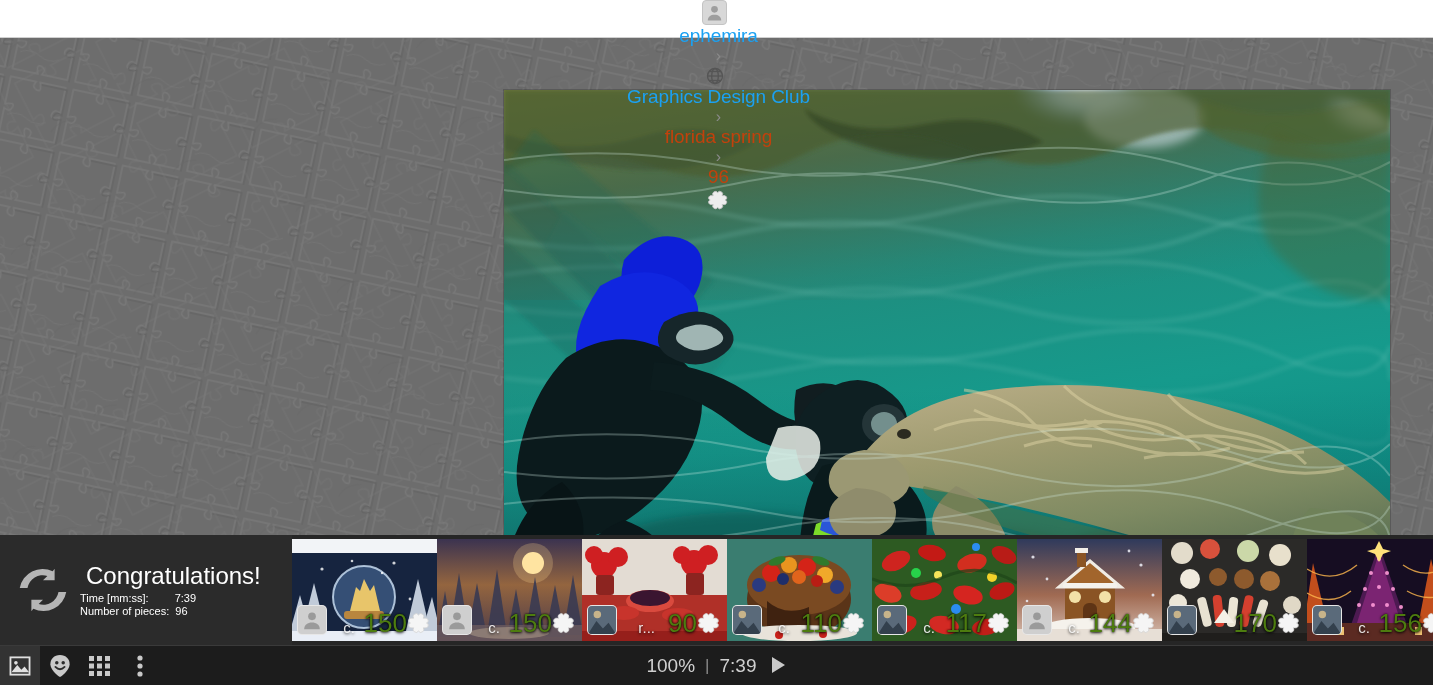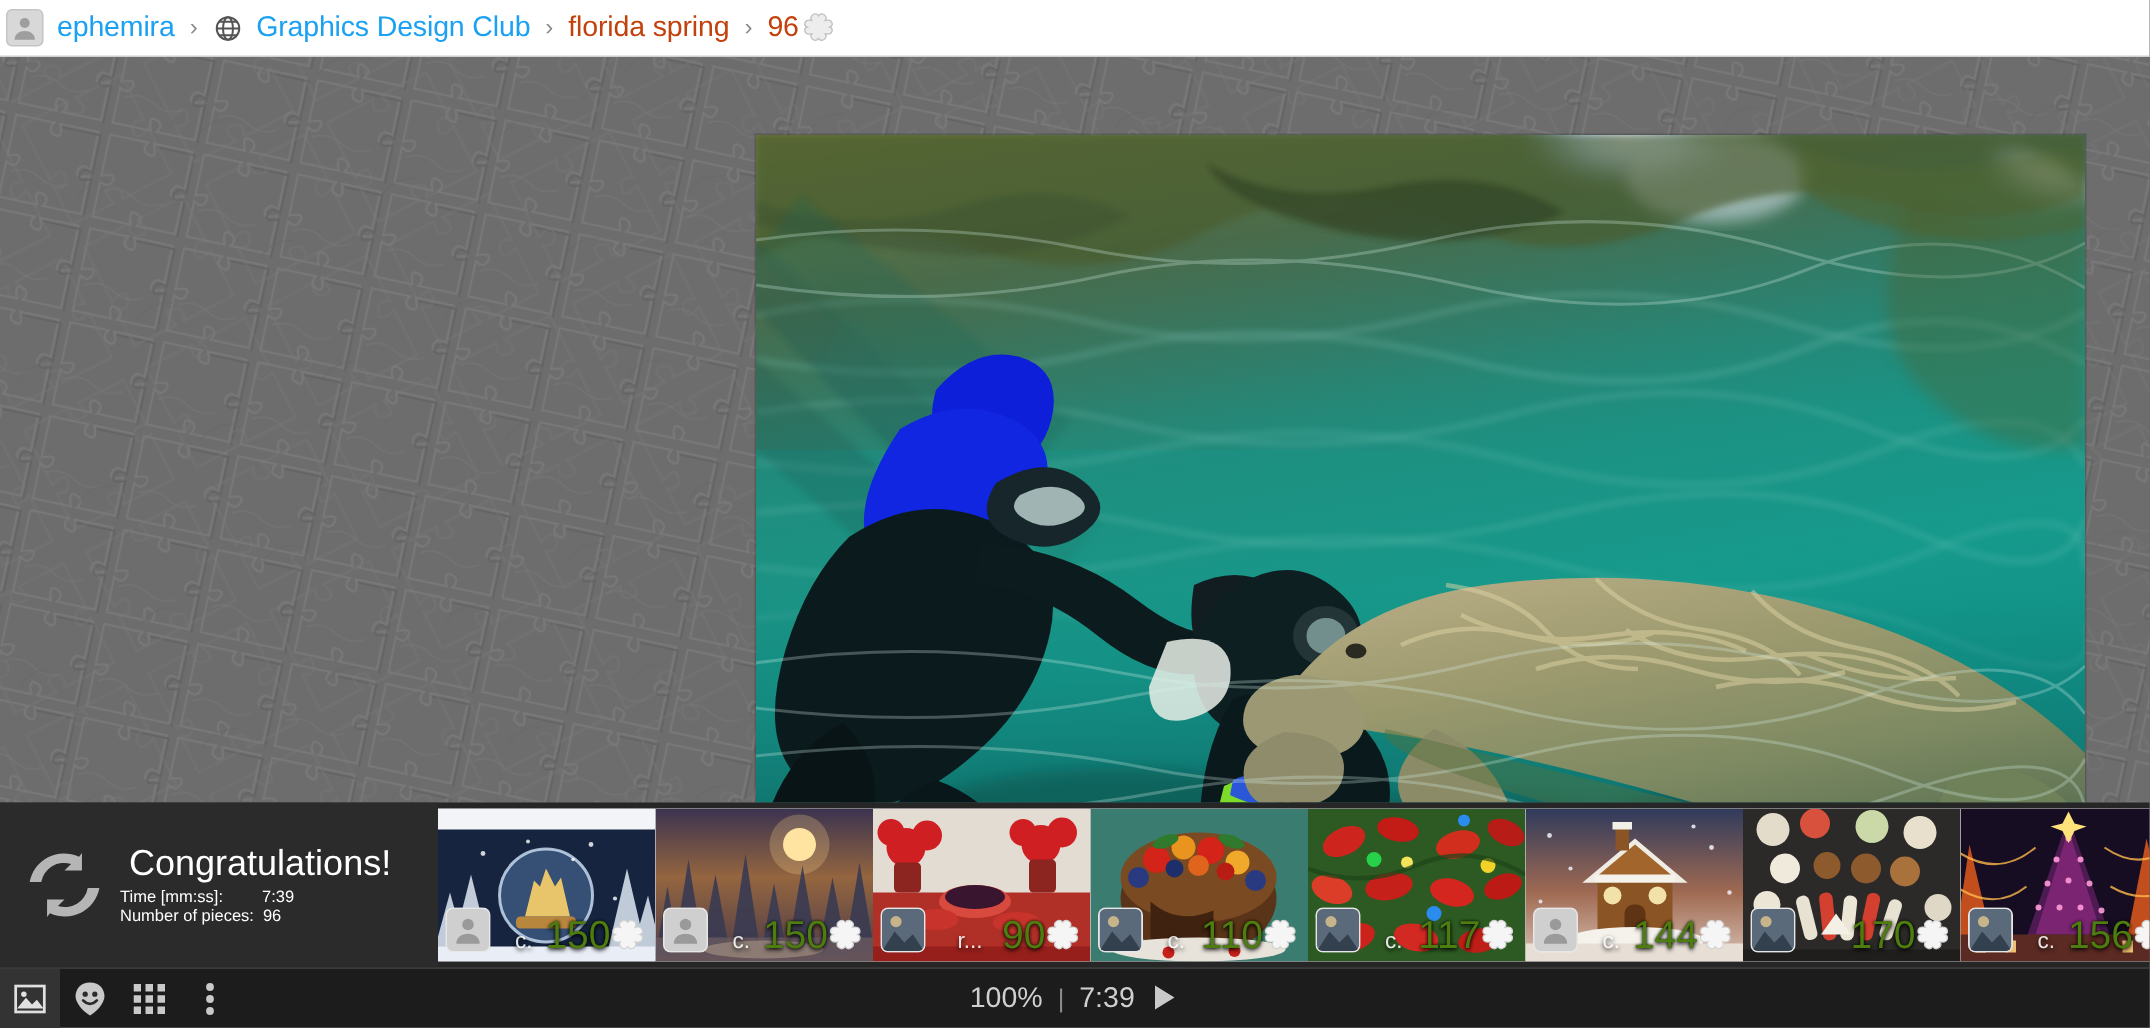--- a/index.html
+++ b/index.html
@@ -13,20 +13,21 @@
   
   #breadcrumb-bar {
     position: absolute; top: 0; left: 0;
     width: 1433px; height: 38px;
     background: #ffffff;
     border-bottom: 1px solid #d0d0d0;
     display: flex; align-items: center;
     padding-left: 4px;
     gap: 0px;
     z-index: 40;
+    flex-direction: column;
   }
   .crumb-text {
     font-size: 19px;
     color: #c2410c;
     white-space: nowrap;
     letter-spacing: -0.1px;
   }
   .crumb-link { color: #1ba1f2; cursor: pointer; }
   .crumb-sep {
     font-size: 16px; color: #8a8a8a;
@@ -154,21 +155,21 @@
   }
   .sb-btn {
     width: 40px; height: 40px;
     display: flex; align-items: center; justify-content: center;
     cursor: pointer;
   }
   .sb-btn.active { background: #333333; }
   #status-center {
     position: absolute; left: 0; right: 0; top: 0; height: 40px;
     display: flex; align-items: center; justify-content: center;
-    gap: 10px; pointer-events: none;
+    gap: 10px; pointer-events: none; text-align: right;
   }
   .sb-text {
     color: #cfcfcf; font-size: 19px; pointer-events: auto;
   }
   .sb-divider { color: #8c8c8c; font-size: 17px; }
   #play-icon { width: 20px; height: 20px; pointer-events:auto; cursor:pointer;}
 </style>
 </head>
 <body>
 

